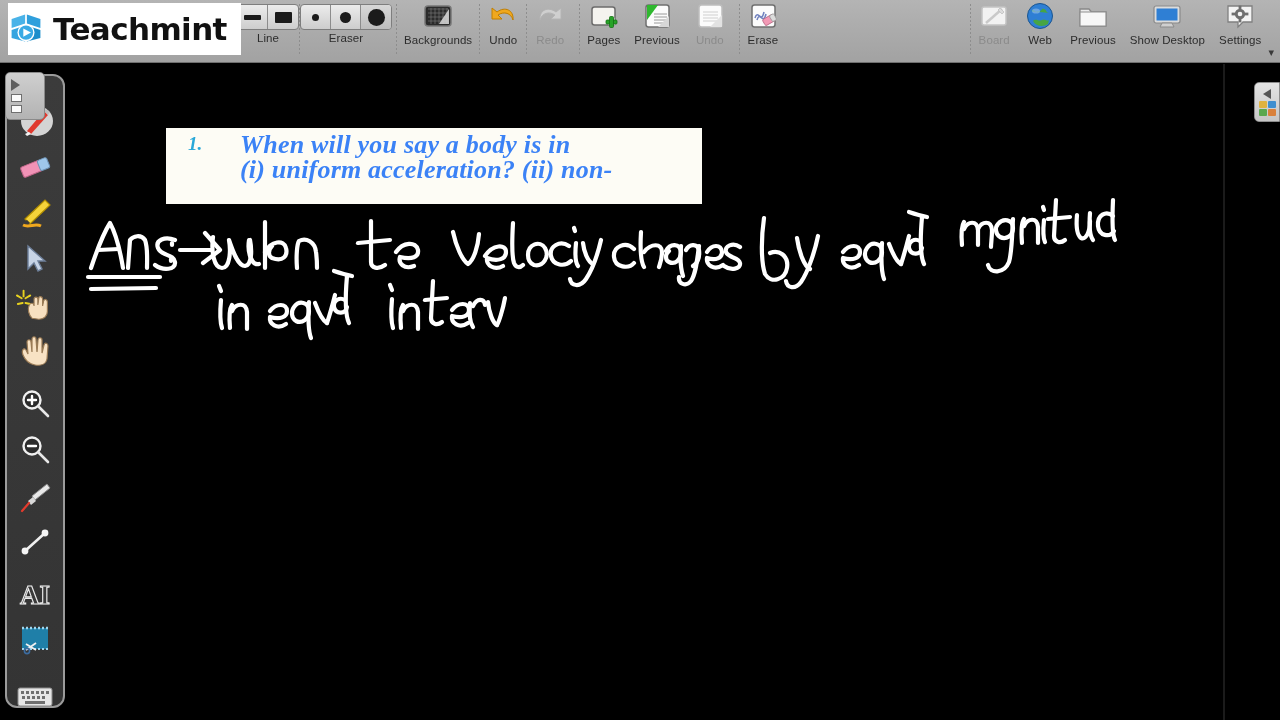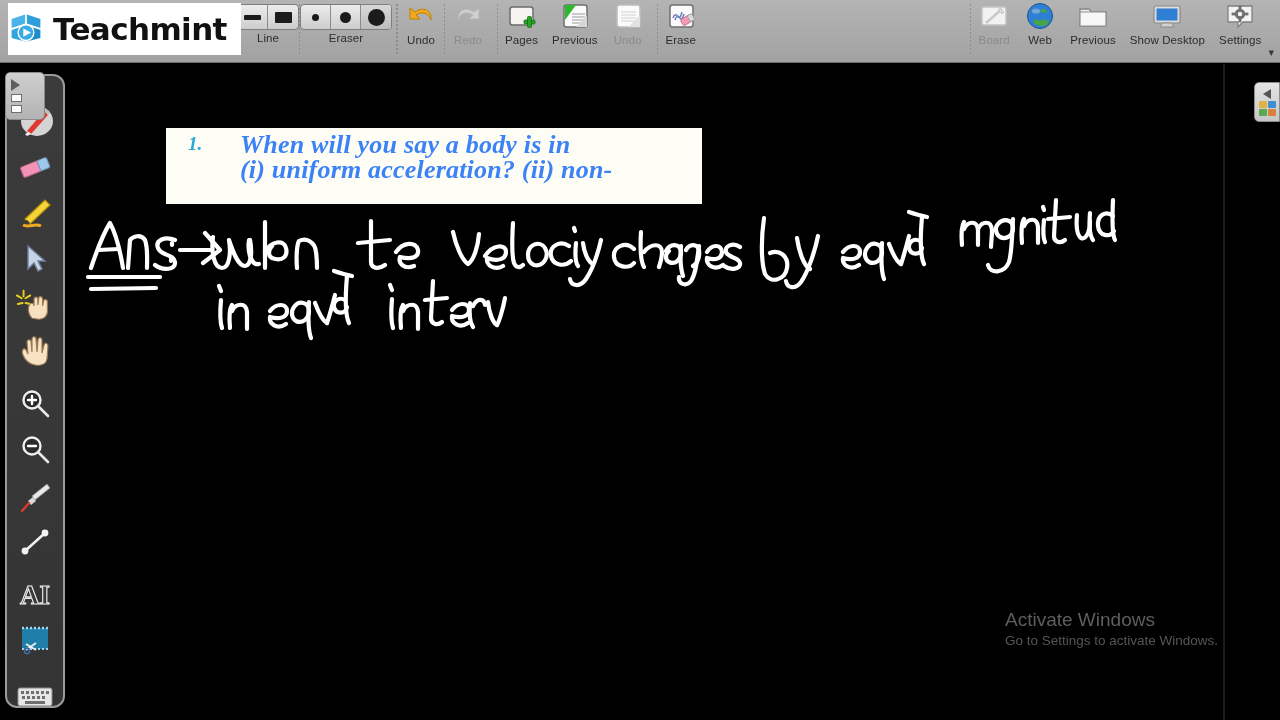--- a/index.html
+++ b/index.html
@@ -151,20 +151,33 @@
         </div>
         <div class="active">
           <span class="dot" style="width:17px;height:17px;"></span>
         </div>
       </div>
       <div class="tb-label">Eraser</div>
     </div>
 
     <div class="tb-sep" style="margin-left:4px;"></div>
 
+    <div class="tb-group">
+      <div class="tb-btn">
+        <svg class="ico" viewBox="0 0 32 32">
+          <rect x="3" y="6" width="26" height="20" rx="3" fill="#2b2b2b" stroke="#777" stroke-width="1.5"></rect>
+          <g stroke="#7e7e7e" stroke-width="0.6">
+            <path d="M6 9h20M6 13h20M6 17h20M6 21h20"></path>
+            <path d="M9 8v16M13 8v16M17 8v16M21 8v16M25 8v16"></path>
+          </g>
+          <path d="M17 24 L27 9 L27 24 Z" fill="#d9d9d9" opacity="0.85"></path>
+        </svg>
+        <div class="tb-label">Backgrounds</div>
+      </div>
+    </div>
 
     <div class="tb-sep"></div>
 
     <div class="tb-group">
       <div class="tb-btn">
         <svg class="ico" viewBox="0 0 32 32">
           <path d="M10 12 C18 6, 27 10, 26 20 C24 13, 17 11, 11 15 L15 19 L5 19 L5 8 Z" fill="#f0a81e" stroke="#c07e00" stroke-width="1"></path>
         </svg>
         <div class="tb-label">Undo</div>
       </div>
@@ -580,18 +593,14 @@
   <div id="libtab">
     <div class="tri-left"></div>
     <div class="mini-grid">
       <span class="mg" style="background:#e0b341;"></span>
       <span class="mg" style="background:#3f8fd0;"></span>
       <span class="mg" style="background:#5aa84f;"></span>
       <span class="mg" style="background:#d9813c;"></span>
     </div>
   </div>
 
-  <div id="watermark">
-    <div id="wm-title">Activate Windows</div>
-    <div id="wm-sub">Go to Settings to activate Windows.</div>
-  </div>
 
 </div>
 
 </body></html>

